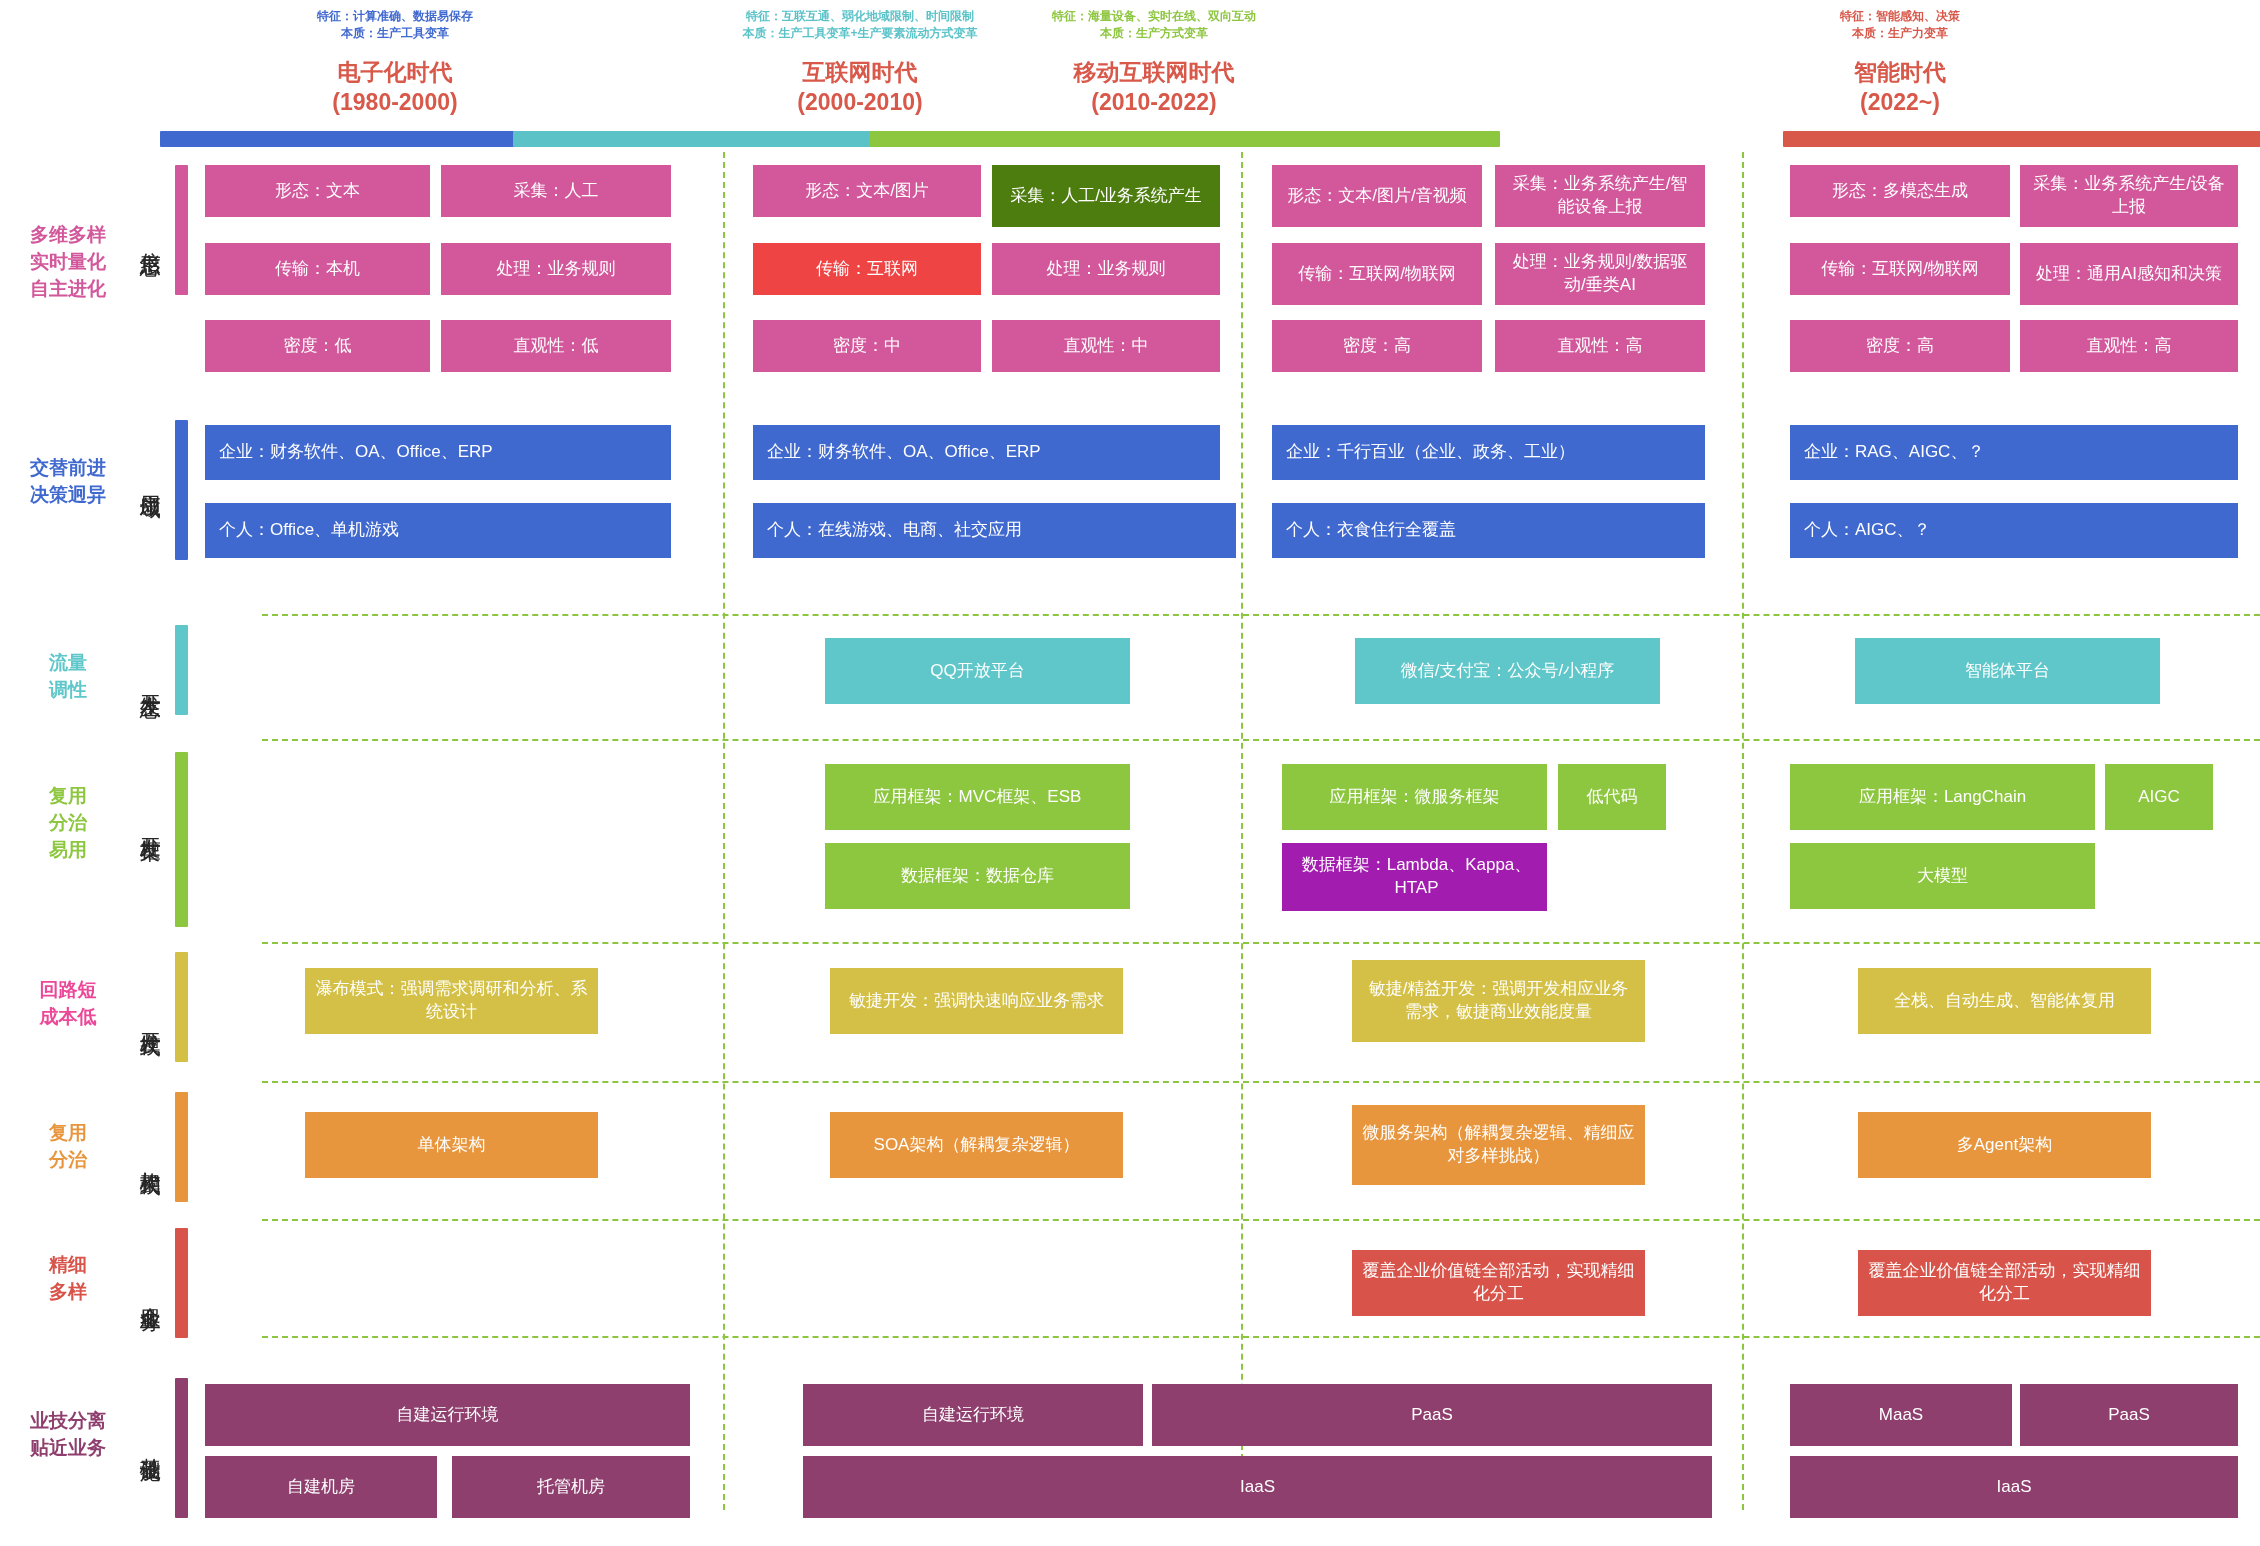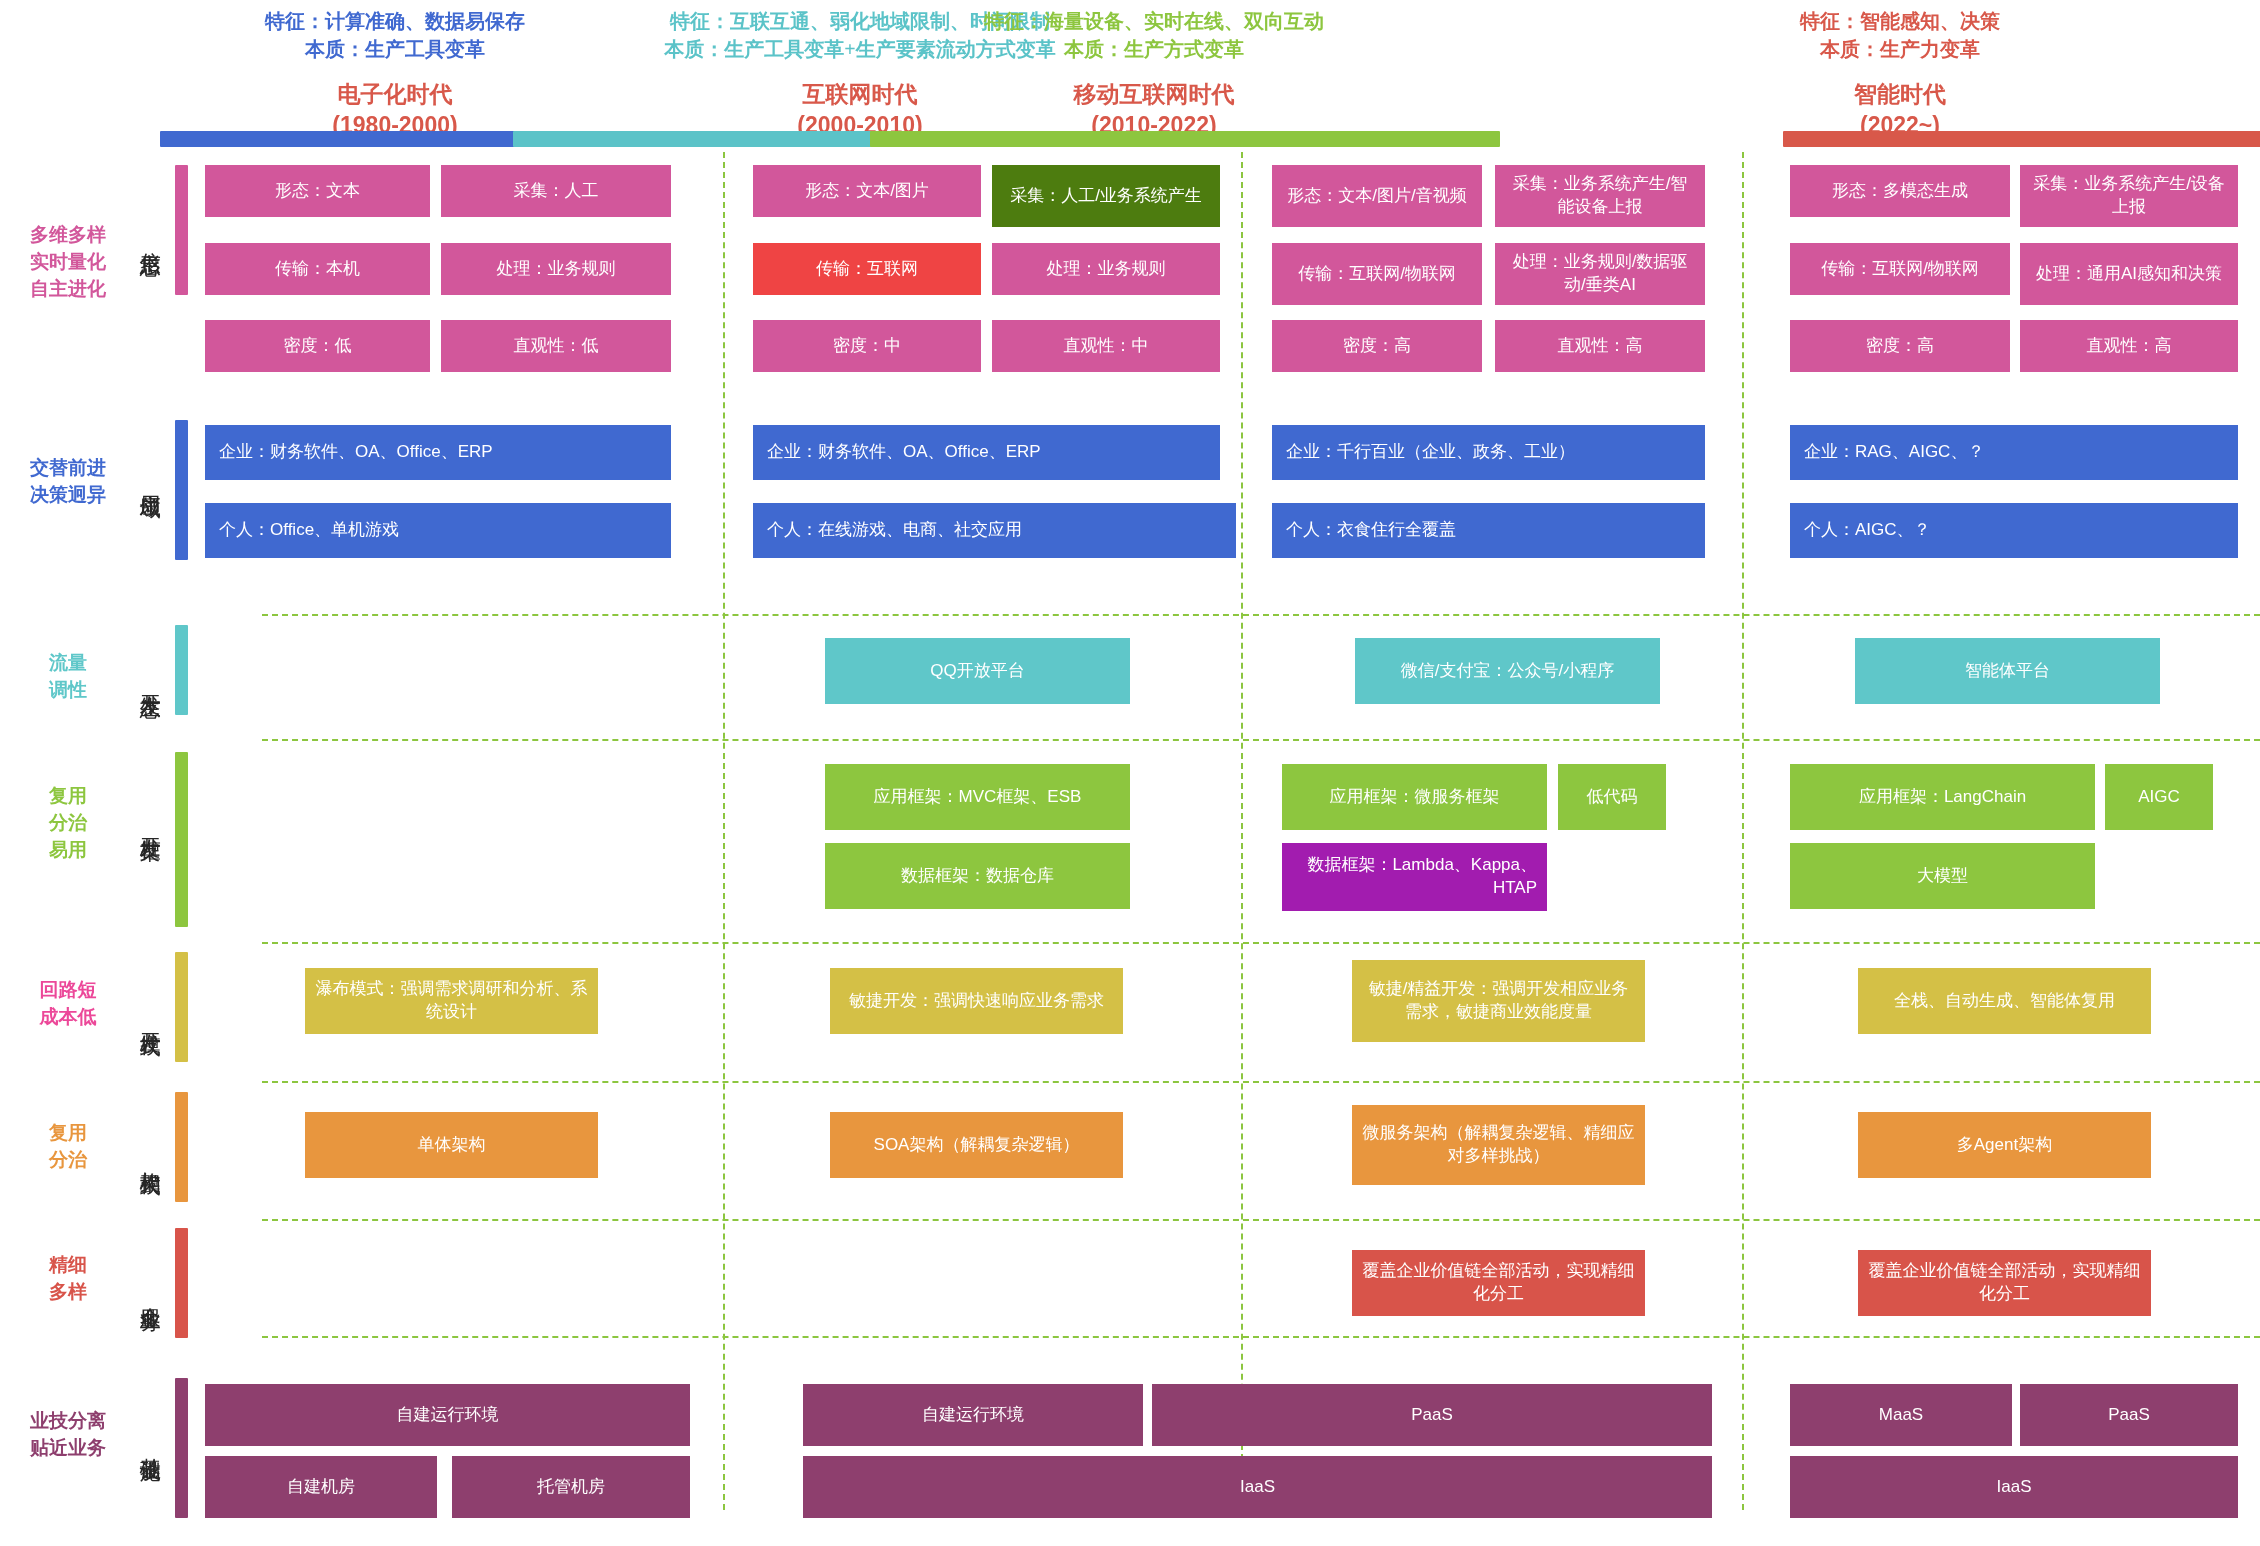--- a/index.html
+++ b/index.html
@@ -6,42 +6,42 @@
   html, body {
     width: 2260px; height: 1546px;
     background: #ffffff;
     font-family: "Liberation Sans", "DejaVu Sans", sans-serif;
     overflow: hidden;
   }
   #root { position: relative; width: 2260px; height: 1546px; }
 
   
   .era-head { position: absolute; text-align: center; }
-  .era-feat { font-size: 20px; font-weight: bold; line-height: 1.38; white-space: nowrap; font-family: Liberation Serif, serif; }
+  .era-feat { font-size: 12px; font-weight: bold; line-height: 1.38; white-space: nowrap; }
   .era-name { font-size: 23px; font-weight: bold; color: #D8584A; line-height: 1.32; margin-top: 16px; }
   .era-bar  { position: absolute; height: 16px; border-radius: 1px; }
 
   
   .kw { position: absolute; text-align: center; font-size: 19px; font-weight: bold; line-height: 1.42; }
   .rowlabel {
     position: absolute; text-align: center; font-size: 21px; color: #262626;
     line-height: 1.08; letter-spacing: 1px;
     writing-mode: vertical-rl; text-orientation: upright;
     display: flex; align-items: center; justify-content: center;
   }
   .rowbar { position: absolute; width: 13px; border-radius: 1px; }
 
   
   .cell {
     position: absolute;
     display: flex; align-items: center; justify-content: center;
     color: #ffffff; font-size: 17px; line-height: 1.35;
     text-align: center; padding: 4px 10px; word-break: break-word;
   }
-  .cell.left { justify-content: flex-start; text-align: right; padding-left: 14px; }
+  .cell.left { justify-content: flex-start; text-align: center; padding-left: 14px; }
 
   
   .vdash { position: absolute; width: 0; border-left: 2px dashed #8CC63F; }
   .hdash { position: absolute; height: 0; border-top: 2px dashed #8CC63F; }
 </style>
 </head>
 <body>
 
 <div id="root">
 

